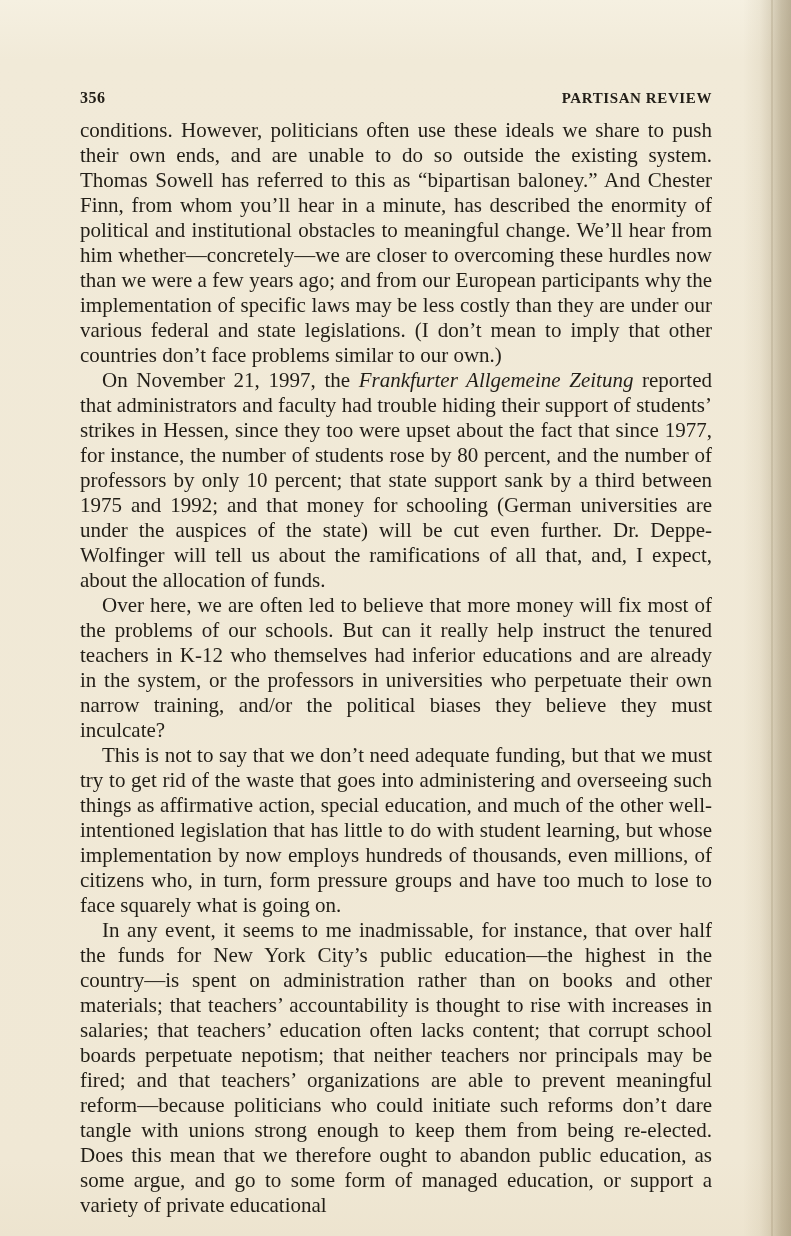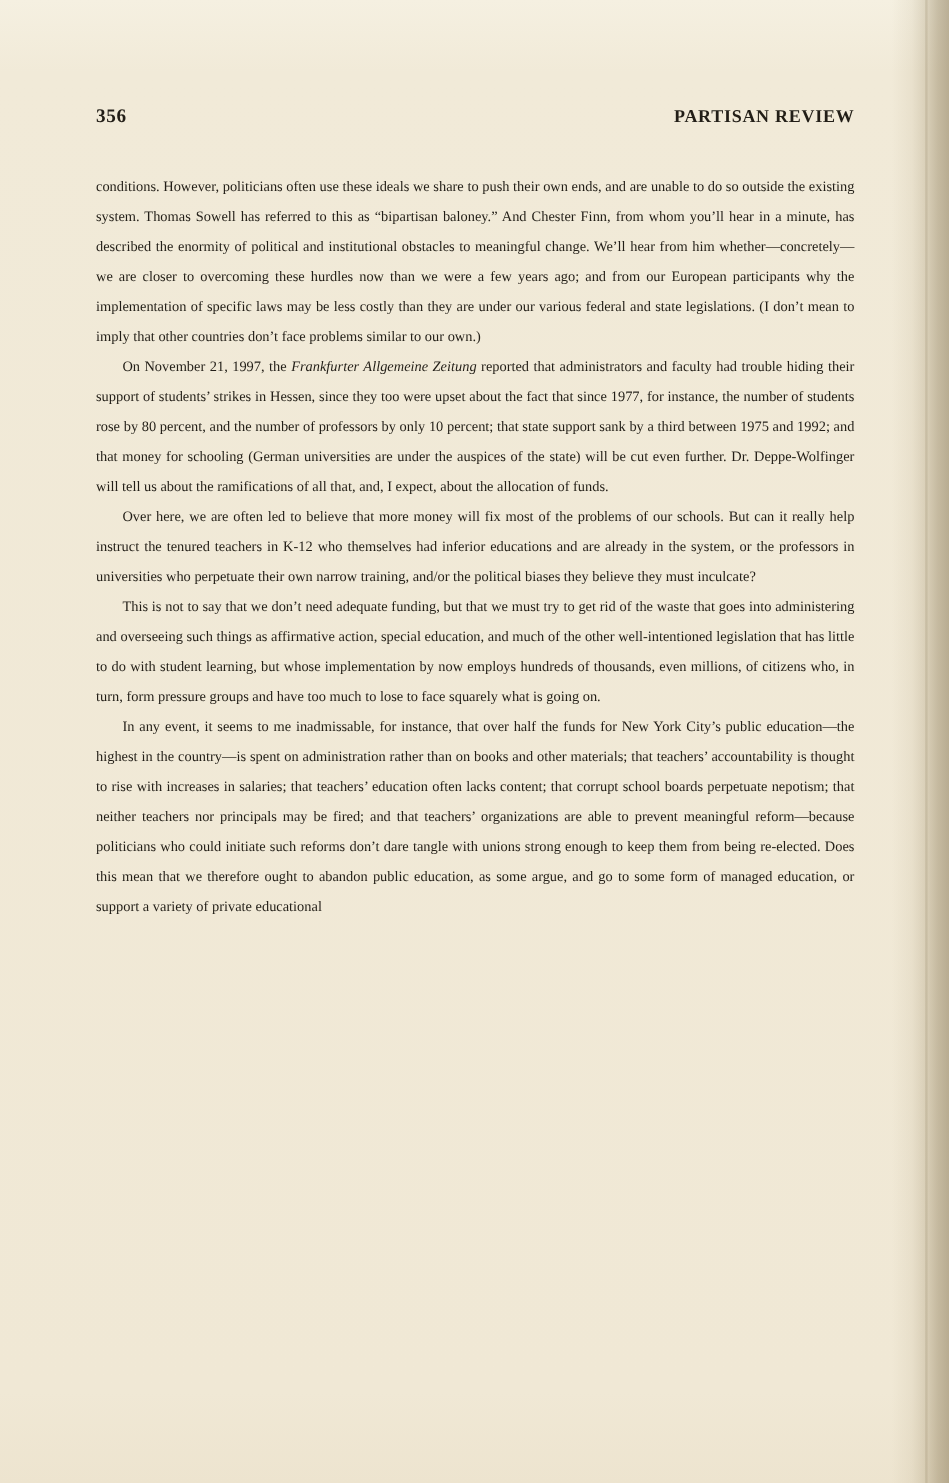--- a/index.html
+++ b/index.html
@@ -60,24 +60,24 @@
     letter-spacing: 0.5px;
   }
   .journal {
     font-weight: bold;
     font-size: 15px;
     letter-spacing: 0.6px;
     margin-top: 32px;
   }
   .content {
     position: absolute;
-    top: 143px;
+    top: 118px;
     left: 80px;
     width: 632px;
-    font-size: 12px;
+    font-size: 21px;
     line-height: 25px;
     text-align: justify;
   }
   .para {
     margin: 0;
     padding: 0;
   }
   .para.indent {
     text-indent: 22px;
     font-family: Liberation Serif, serif;

